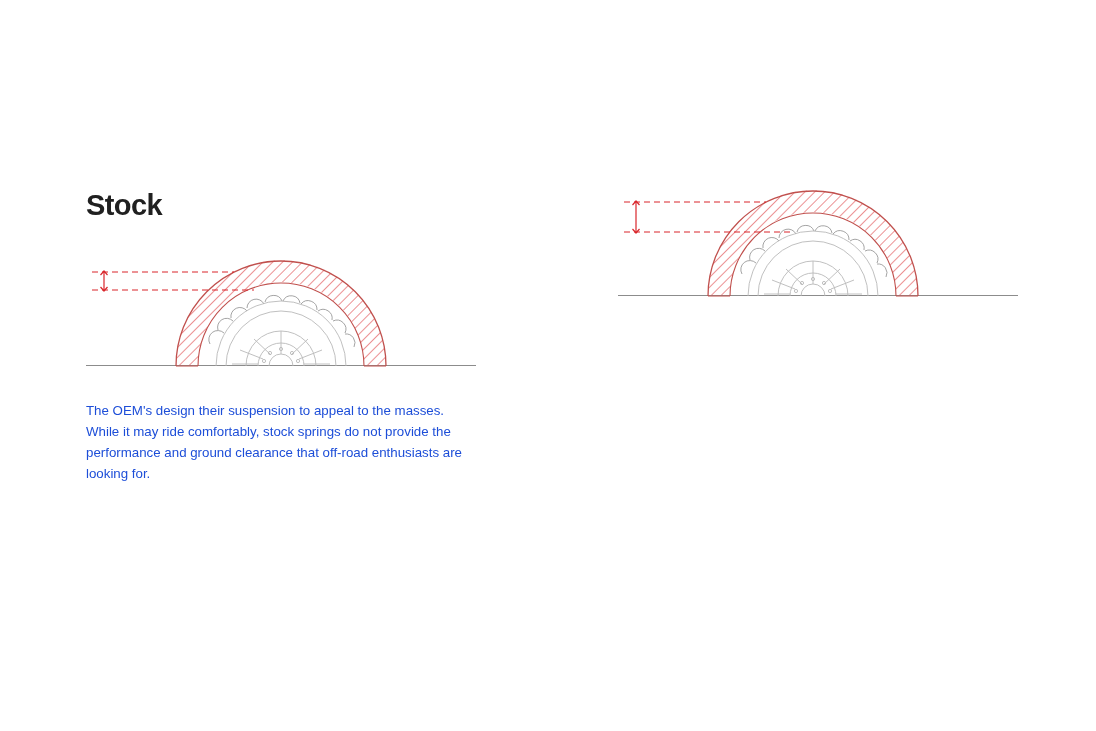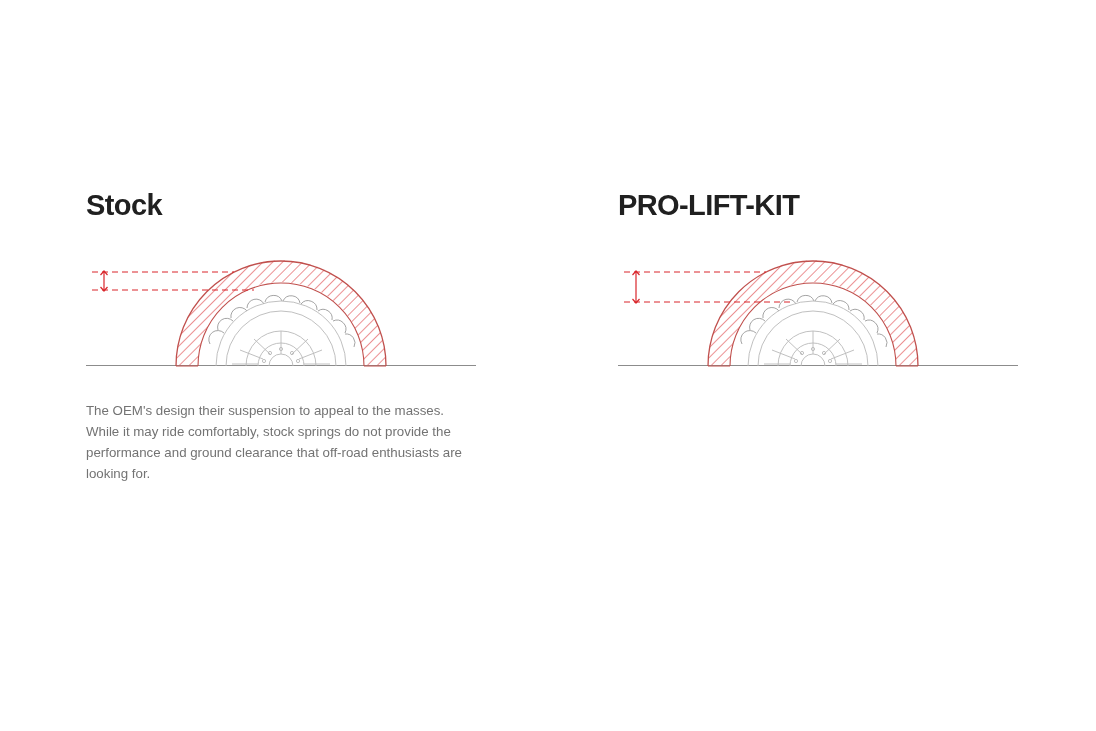--- a/index.html
+++ b/index.html
@@ -50,21 +50,21 @@
     width: 390px;
     height: 130px;
     margin-bottom: 10px;
   }
   .figure svg {
     display: block;
   }
   .panel-text {
     font-size: 13.3px;
     line-height: 21px;
-    color: #737373;
+    color: #1d4ed8;
     width: 382px;
     margin: 0;
   }
   .panel.right .panel-text {
     width: 392px;
   }
 </style>
 </head>
 <body>
 
@@ -139,21 +139,20 @@
           </g>
         </svg>
       </div>
 
       <p class="panel-text">The OEM's design their suspension to appeal to the masses. While it may ride comfortably, stock springs do not provide the performance and ground clearance that off-road enthusiasts are looking for.</p>
     </div>
   </div>
 
   <div class="panel right">
     <div class="panel-inner">
-      <h2 class="panel-title">PRO-LIFT-KIT</h2>
 
       <div class="figure">
         <svg width="400" height="130" viewBox="0 0 400 130">
           <defs>
             <pattern id="hatchR" width="7" height="7" patternTransform="rotate(45)" patternUnits="userSpaceOnUse">
               <line x1="0" y1="0" x2="0" y2="7" stroke="#d9252a" stroke-width="1"></line>
             </pattern>
             <clipPath id="clipTireR">
               <path d="M90,105 A105,105 0 0 1 300,105 L300,108 L90,108 Z"></path>
             </clipPath>

